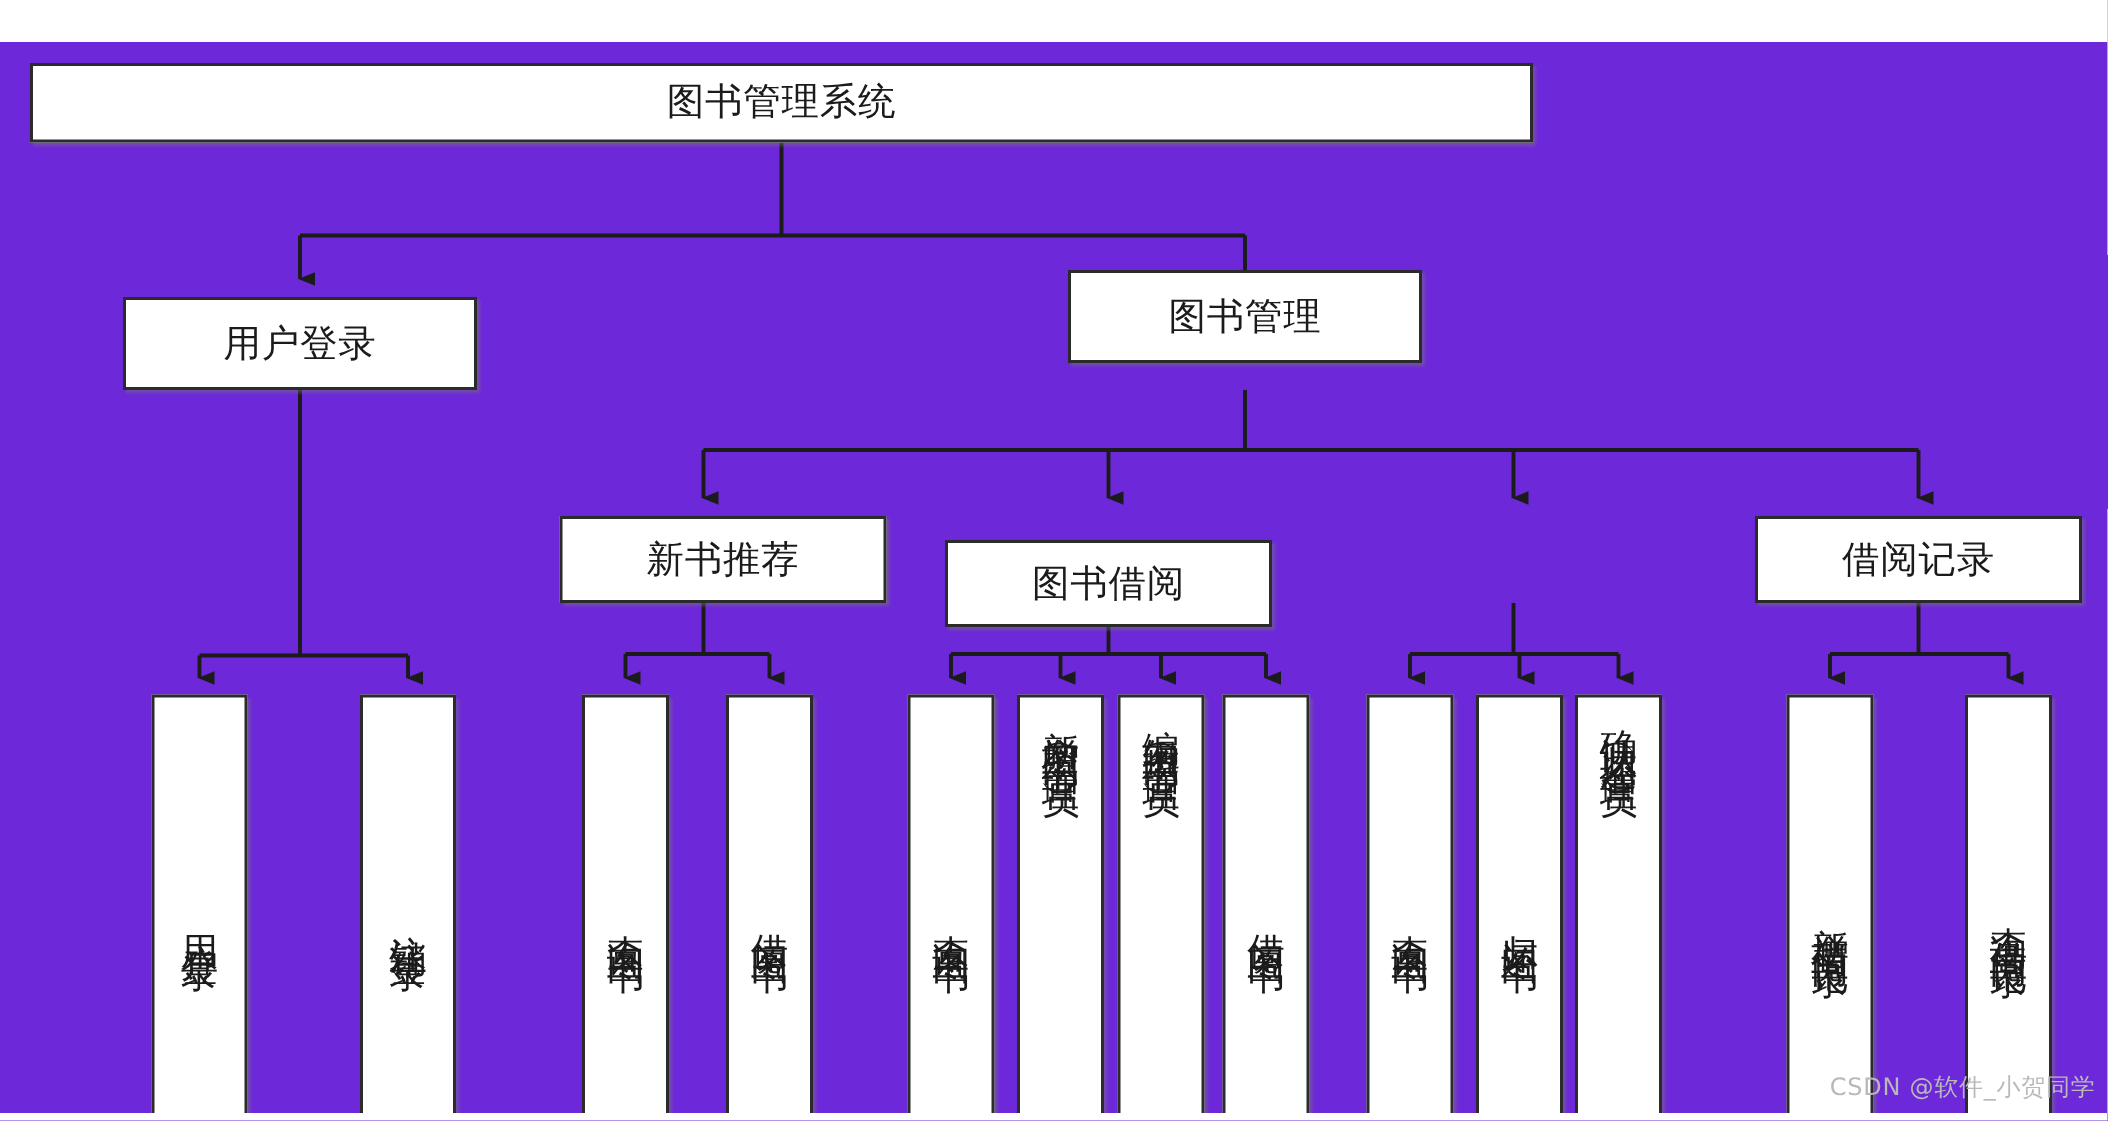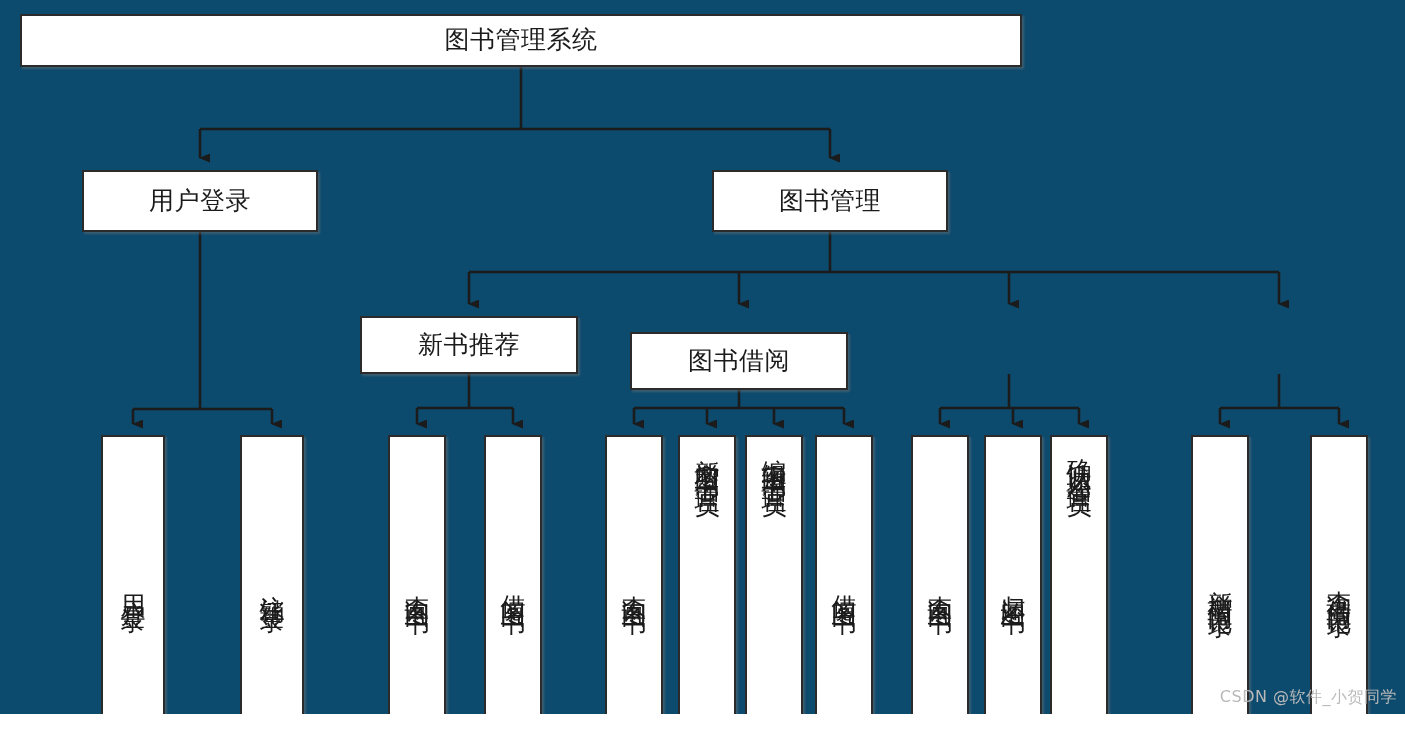--- a/index.html
+++ b/index.html
@@ -8,22 +8,23 @@
     padding: 0;
     background: #ffffff;
   }
   body {
     font-family: "DejaVu Sans", "Liberation Sans", sans-serif;
   }
   #diagram-root {
     position: relative;
     width: 1405px;
     height: 714px;
-    background: #0c4a6e;
+    background: #6d28d9;
     overflow: hidden;
+    margin-top: 28px;
   }
   #edge-layer {
     position: absolute;
     left: 0;
     top: 0;
     width: 1405px;
     height: 747px;
   }
   .node {
     position: absolute;
@@ -149,30 +150,33 @@
     </g>
   </svg>
 
   <div class="node root h" style="left:20px; top:14px; width:1002px; height:53px;">
     <span class="label">图书管理系统</span>
   </div>
 
   <div class="node h" style="left:82px; top:170px; width:236px; height:62px;">
     <span class="label">用户登录</span>
   </div>
-  <div class="node h" style="left:712px; top:170px; width:236px; height:62px;">
+  <div class="node h" style="left:712px; top:152px; width:236px; height:62px;">
     <span class="label">图书管理</span>
   </div>
 
-  <div class="node h" style="left:360px; top:316px; width:218px; height:58px;">
+  <div class="node h" style="left:373px; top:316px; width:218px; height:58px;">
     <span class="label">新书推荐</span>
   </div>
   <div class="node h" style="left:630px; top:332px; width:218px; height:58px;">
     <span class="label">图书借阅</span>
   </div>
+  <div class="node h" style="left:1170px; top:316px; width:218px; height:58px;">
+    <span class="label">借阅记录</span>
+  </div>
 
   <div class="node v center-text" style="left:101px; top:435px; width:64px; height:300px;">
     <span class="label">用户登录</span>
   </div>
   <div class="node v center-text" style="left:240px; top:435px; width:64px; height:300px;">
     <span class="label">注销登录</span>
   </div>
 
   <div class="node v center-text" style="left:388px; top:435px; width:58px; height:300px;">
     <span class="label">查询图书</span>

